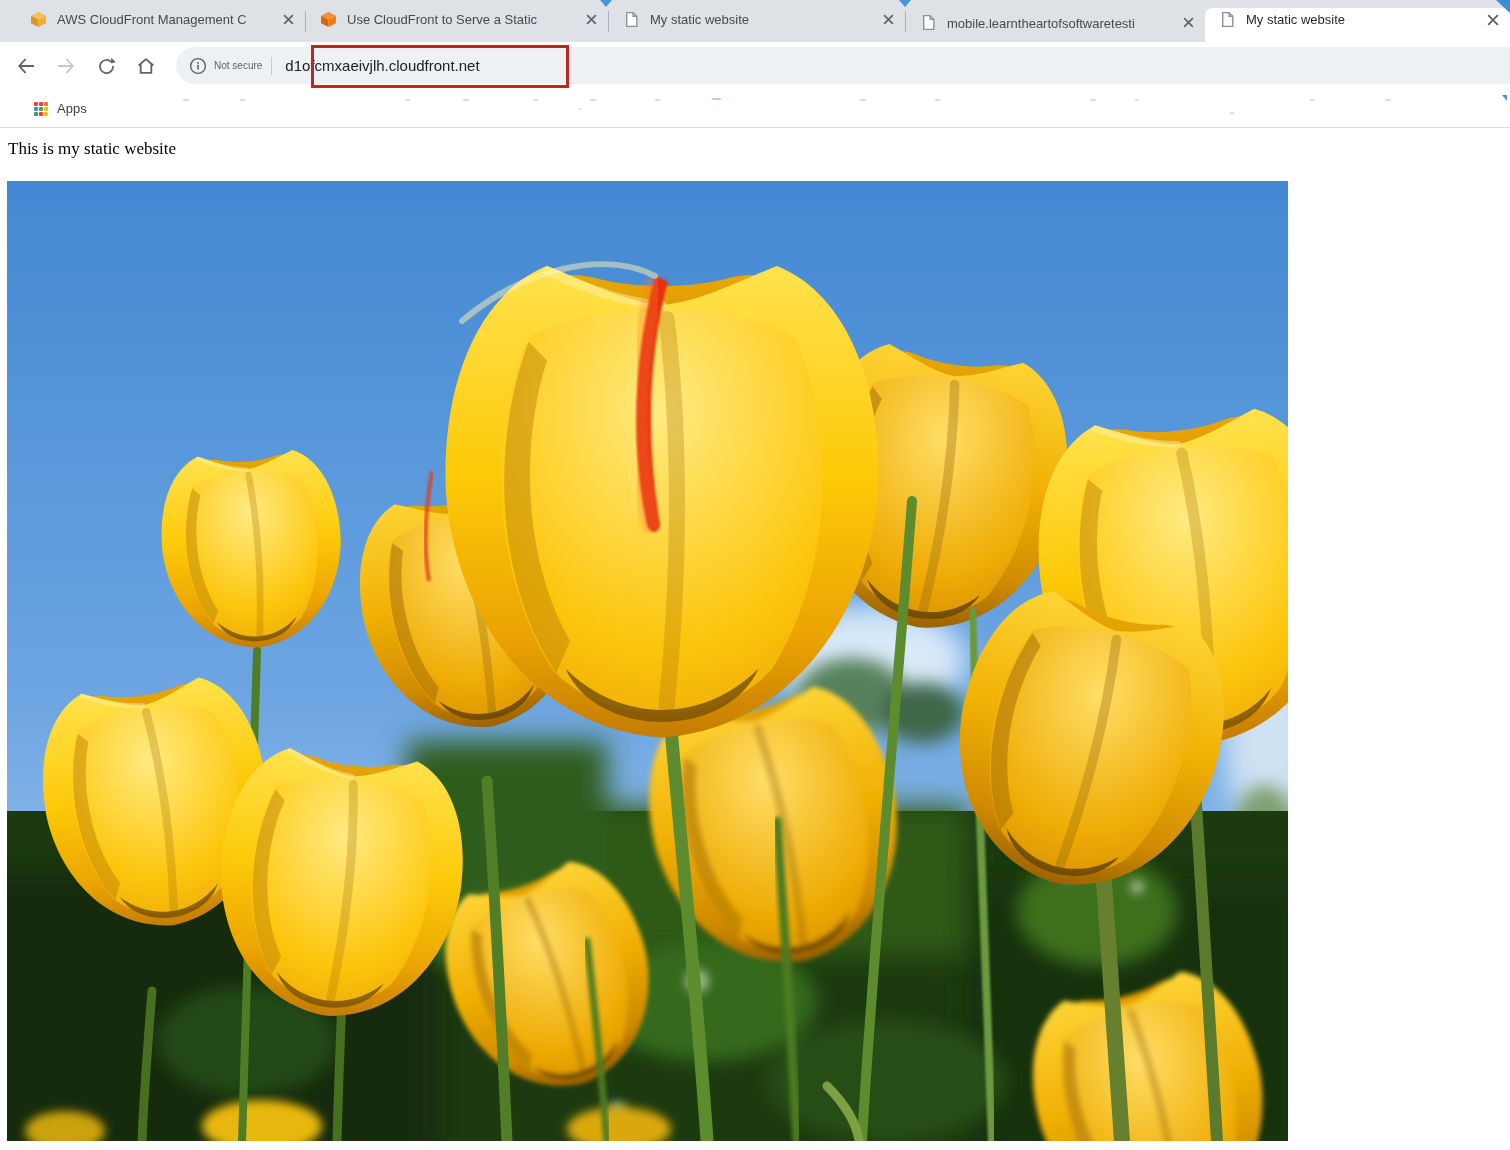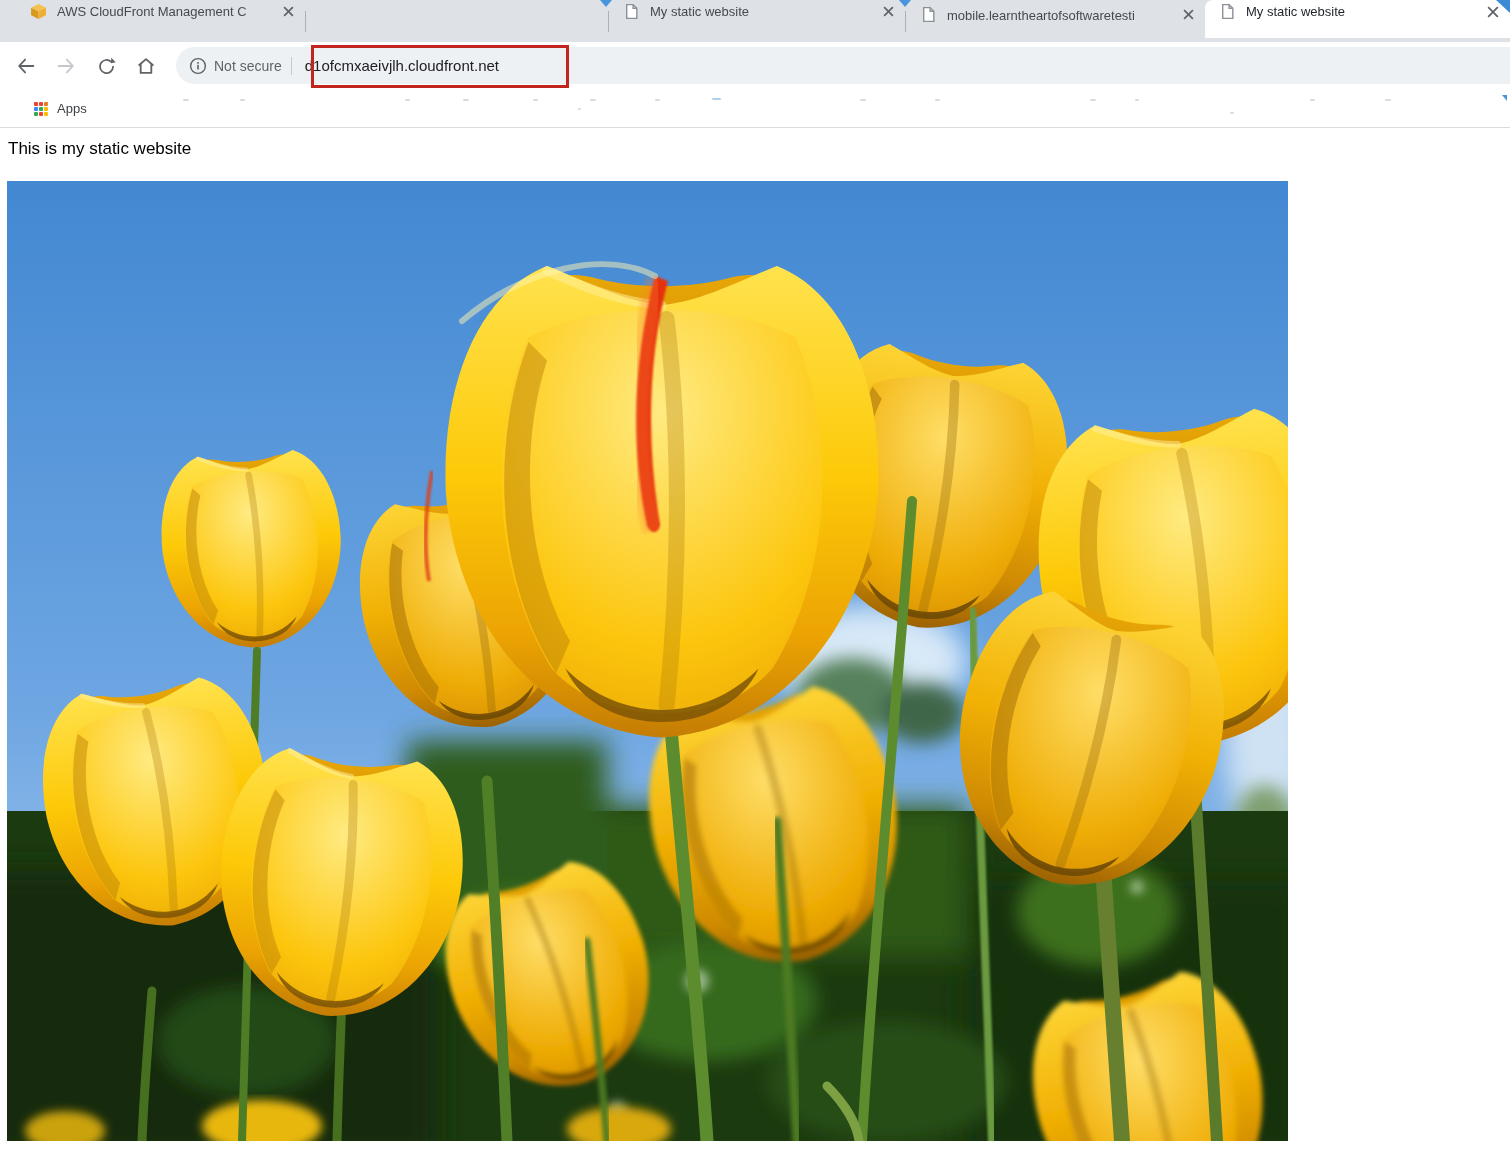--- a/index.html
+++ b/index.html
@@ -3,49 +3,49 @@
 <meta charset="utf-8">
 <style>
   html,body{margin:0;padding:0;}
   body{
     width:1510px;height:1150px;overflow:hidden;position:relative;
     background:#ffffff;font-family:"Liberation Sans",sans-serif;
     -webkit-font-smoothing:antialiased;
   }
   
   .tabstrip{position:absolute;left:0;top:0;width:1510px;height:42px;background:#dee1e6;}
-  .tab{position:absolute;top:0;height:38px;display:flex;align-items:center;box-sizing:border-box;padding:0 8px 15px 14px;}
+  .tab{position:absolute;top:8px;height:38px;display:flex;align-items:center;box-sizing:border-box;padding:0 8px 15px 14px;}
   .tab .favicon{width:17px;height:17px;flex:0 0 auto;margin-right:10px;}
   .tab .title{flex:1 1 auto;font-size:13px;color:#454a4e;white-space:nowrap;overflow:hidden;
     -webkit-mask-image:linear-gradient(to right,#000 82%,transparent 98%);
             mask-image:linear-gradient(to right,#000 82%,transparent 98%);}
   .tab .close{flex:0 0 auto;width:18px;height:18px;display:flex;align-items:center;justify-content:center;border-radius:50%;}
   .tab.active{background:#ffffff;border-radius:8px 8px 0 0;}
   .tab.active .title{color:#1f2328;}
   .tabdivider{position:absolute;top:11px;width:1px;height:21px;background:#9aa0a6;opacity:.75;}
   .tri{position:absolute;width:0;height:0;}
   
   .toolbar{position:absolute;left:0;top:42px;width:1510px;height:48px;background:#ffffff;}
   .navbtn{position:absolute;top:9px;width:30px;height:30px;display:flex;align-items:center;justify-content:center;border-radius:50%;}
   .omnibox{position:absolute;left:176px;top:5px;width:1340px;height:37px;background:#eef1f4;border-radius:19px 0 0 19px;display:flex;align-items:center;}
   .omni-info{margin-left:13px;width:18px;height:18px;}
-  .omni-sec{margin-left:7px;font-size:14px;color:#5f6368;}
+  .omni-sec{margin-left:7px;font-size:10px;color:#5f6368;}
   .omni-sep{margin-left:9px;width:1px;height:18px;background:#c6cacd;}
   .omni-url{margin-left:13px;font-size:15px;color:#202124;}
   .annotation-rect{position:absolute;left:311px;top:3px;width:252px;height:37px;border:3px solid #c1251d;}
   
   .bookmarks{position:absolute;left:0;top:90px;width:1510px;height:37px;background:#ffffff;}
   .apps-chip{position:absolute;left:13px;top:6px;height:25px;display:flex;align-items:center;padding-left:21px;}
   .apps-grid{width:14px;height:14px;display:grid;grid-template-columns:repeat(3,4px);grid-template-rows:repeat(3,4px);gap:1px;}
   .apps-grid span{width:4px;height:4px;border-radius:1px;}
   .apps-label{margin-left:9px;font-size:13px;color:#3c4043;}
   .bm-mark{position:absolute;height:2px;background:#b9bdc2;opacity:.55;border-radius:1px;}
   .content-sep{position:absolute;left:0;top:127px;width:1510px;height:1px;background:#d8dbdf;}
   
-  .page-heading{position:absolute;left:8px;top:139px;font-family:Liberation Sans, sans-serif;font-size:17px;color:#000;}
+  .page-heading{position:absolute;left:8px;top:139px;font-family:Liberation Serif, serif;font-size:17px;color:#000;}
   .photo{position:absolute;left:7px;top:181px;width:1281px;height:960px;overflow:hidden;}
   .photo svg{display:block;}
 </style>
 </head>
 <body>
 
 <div class="tabstrip">
 
   <div class="tab" style="left:16px;width:289px;">
     <svg class="favicon" viewBox="0 0 16 16">
@@ -55,20 +55,33 @@
     </svg>
     <span class="title">AWS CloudFront Management C</span>
     <span class="close">
       <svg width="11" height="11" viewBox="0 0 10 10">
           <path d="M1 1 L9 9 M9 1 L1 9" stroke="#5f6368" stroke-width="1.5" fill="none"></path>
         </svg>
     </span>
   </div>
   <div class="tabdivider" style="left:305px;"></div>
 
+  <div class="tab" style="left:306px;width:302px;">
+    <svg class="favicon" viewBox="0 0 16 16">
+      <polygon points="8,1 15,4.5 8,8 1,4.5" fill="#f78f2e"></polygon>
+      <polygon points="1,4.5 8,8 8,15 1,11.5" fill="#d9650a"></polygon>
+      <polygon points="15,4.5 8,8 8,15 15,11.5" fill="#ef7b17"></polygon>
+    </svg>
+    <span class="title">Use CloudFront to Serve a Static</span>
+    <span class="close">
+      <svg width="11" height="11" viewBox="0 0 10 10">
+          <path d="M1 1 L9 9 M9 1 L1 9" stroke="#5f6368" stroke-width="1.5" fill="none"></path>
+        </svg>
+    </span>
+  </div>
   <div class="tabdivider" style="left:608px;"></div>
 
   <div class="tab" style="left:609px;width:296px;">
     <svg class="favicon" viewBox="0 0 16 16">
       <path d="M3.5 1.5 h6 l3.5 3.5 v9.5 h-9.5 z" fill="#fff" stroke="#8a9096" stroke-width="1.3"></path>
       <path d="M9.5 1.5 v3.5 h3.5" fill="none" stroke="#8a9096" stroke-width="1.3"></path>
     </svg>
     <span class="title">My static website</span>
     <span class="close">
       <svg width="11" height="11" viewBox="0 0 10 10">

